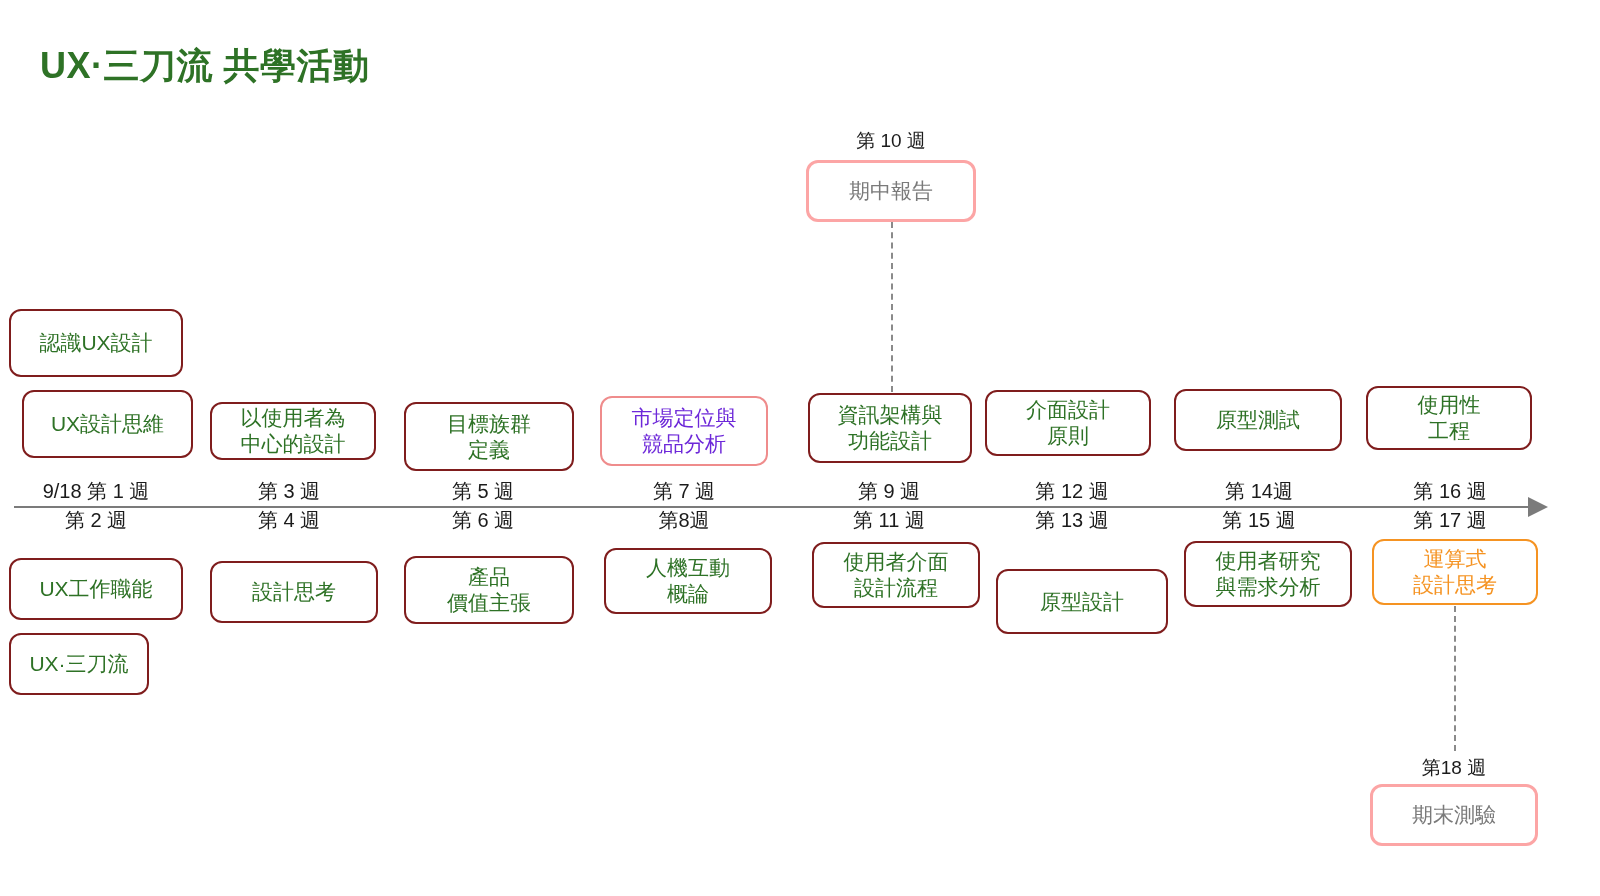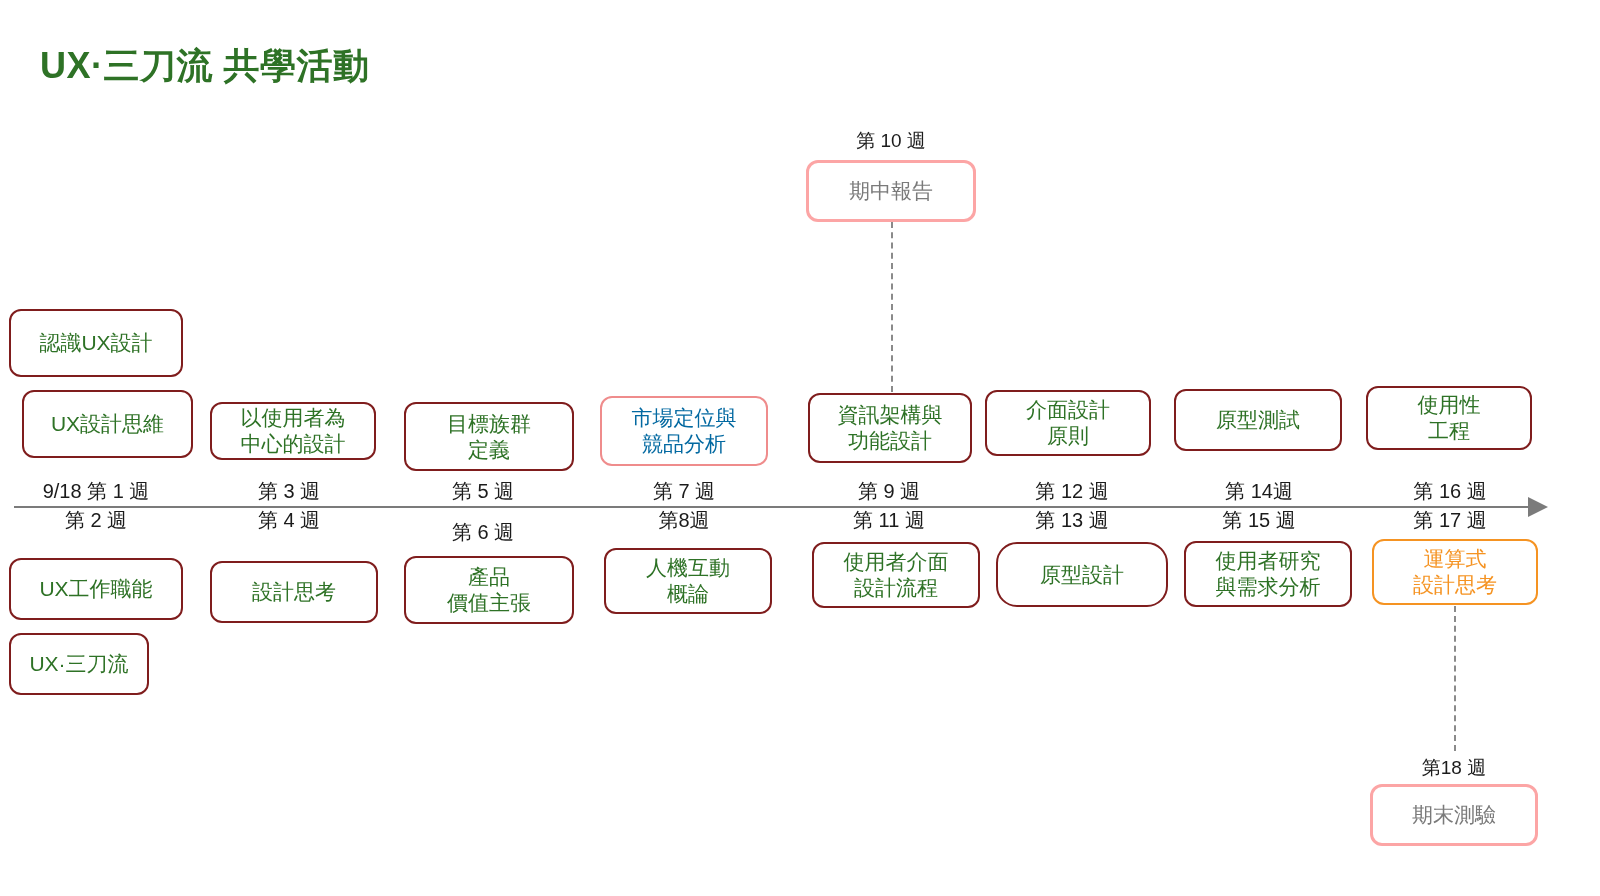--- a/index.html
+++ b/index.html
@@ -113,21 +113,21 @@
     line-height: 1.22;
     display: flex;
     align-items: center;
     justify-content: center;
     text-align: center;
     padding: 2px 6px;
     white-space: pre-line;
   }
   .card.red {
     border-color: #ef8c8c;
-    color: #0369a1;
+    color: #6d28d9;
   }
   .card.orange {
     border-color: #f59322;
     color: #f59322;
   }
   .milestone {
     position: absolute;
     box-sizing: border-box;
     border: 3px solid #fca5a5;
     border-radius: 12px;
@@ -169,21 +169,21 @@
       <div class="week-label above" style="left: 483px; top: 503px;">第 5 週</div>
       <div class="week-label above" style="left: 684px; top: 503px;">第 7 週</div>
       <div class="week-label above" style="left: 889px; top: 503px;">第 9 週</div>
       <div class="week-label above" style="left: 1072px; top: 503px;">第 12 週</div>
       <div class="week-label above" style="left: 1259px; top: 503px;">第 14週</div>
       <div class="week-label above" style="left: 1450px; top: 503px;">第 16 週</div>
     </div>
   <div id="weeks-below">
       <div class="week-label below" style="left: 96px; top: 509px;">第 2 週</div>
       <div class="week-label below" style="left: 289px; top: 509px;">第 4 週</div>
-      <div class="week-label below" style="left: 483px; top: 509px; margin-top: 12px;">第 6 週</div>
+      <div class="week-label below" style="left: 483px; top: 509px;">第 6 週</div>
       <div class="week-label below" style="left: 684px; top: 509px;">第8週</div>
       <div class="week-label below" style="left: 889px; top: 509px;">第 11 週</div>
       <div class="week-label below" style="left: 1072px; top: 509px;">第 13 週</div>
       <div class="week-label below" style="left: 1259px; top: 509px;">第 15 週</div>
       <div class="week-label below" style="left: 1450px; top: 509px;">第 17 週</div>
     </div>
   <div id="cards-above-layer">
       <div class="card" style="left: 9px; top: 309px; width: 174px; height: 68px;">認識UX設計</div>
       <div class="card" style="left: 22px; top: 390px; width: 171px; height: 68px;">UX設計思維</div>
       <div class="card" style="left: 210px; top: 402px; width: 166px; height: 58px;">以使用者為
@@ -203,21 +203,21 @@
   <div id="cards-below-layer">
       <div class="card" style="left: 9px; top: 558px; width: 174px; height: 62px;">UX工作職能</div>
       <div class="card" style="left: 9px; top: 633px; width: 140px; height: 62px;">UX·三刀流</div>
       <div class="card" style="left: 210px; top: 561px; width: 168px; height: 62px;">設計思考</div>
       <div class="card" style="left: 404px; top: 556px; width: 170px; height: 68px;">產品
 價值主張</div>
       <div class="card" style="left: 604px; top: 548px; width: 168px; height: 66px;">人機互動
 概論</div>
       <div class="card" style="left: 812px; top: 542px; width: 168px; height: 66px;">使用者介面
 設計流程</div>
-      <div class="card" style="left: 996px; top: 542px; width: 172px; height: 65px; border-radius: 21px;">原型設計</div>
+      <div class="card" style="left: 996px; top: 569px; width: 172px; height: 65px;">原型設計</div>
       <div class="card" style="left: 1184px; top: 541px; width: 168px; height: 66px;">使用者研究
 與需求分析</div>
       <div class="card orange" style="left: 1372px; top: 539px; width: 166px; height: 66px;">運算式
 設計思考</div>
     </div>
   <div id="milestones-layer">
       <div class="connector" style="left: 891px; top: 222px; height: 170px;"></div>
       <div class="milestone-week" style="left: 891px; top: 128px;">第 10 週</div>
       <div class="milestone" style="left: 806px; top: 160px; width: 170px; height: 62px;">期中報告</div>
       <div class="connector" style="left: 1454px; top: 606px; height: 145px;"></div>

